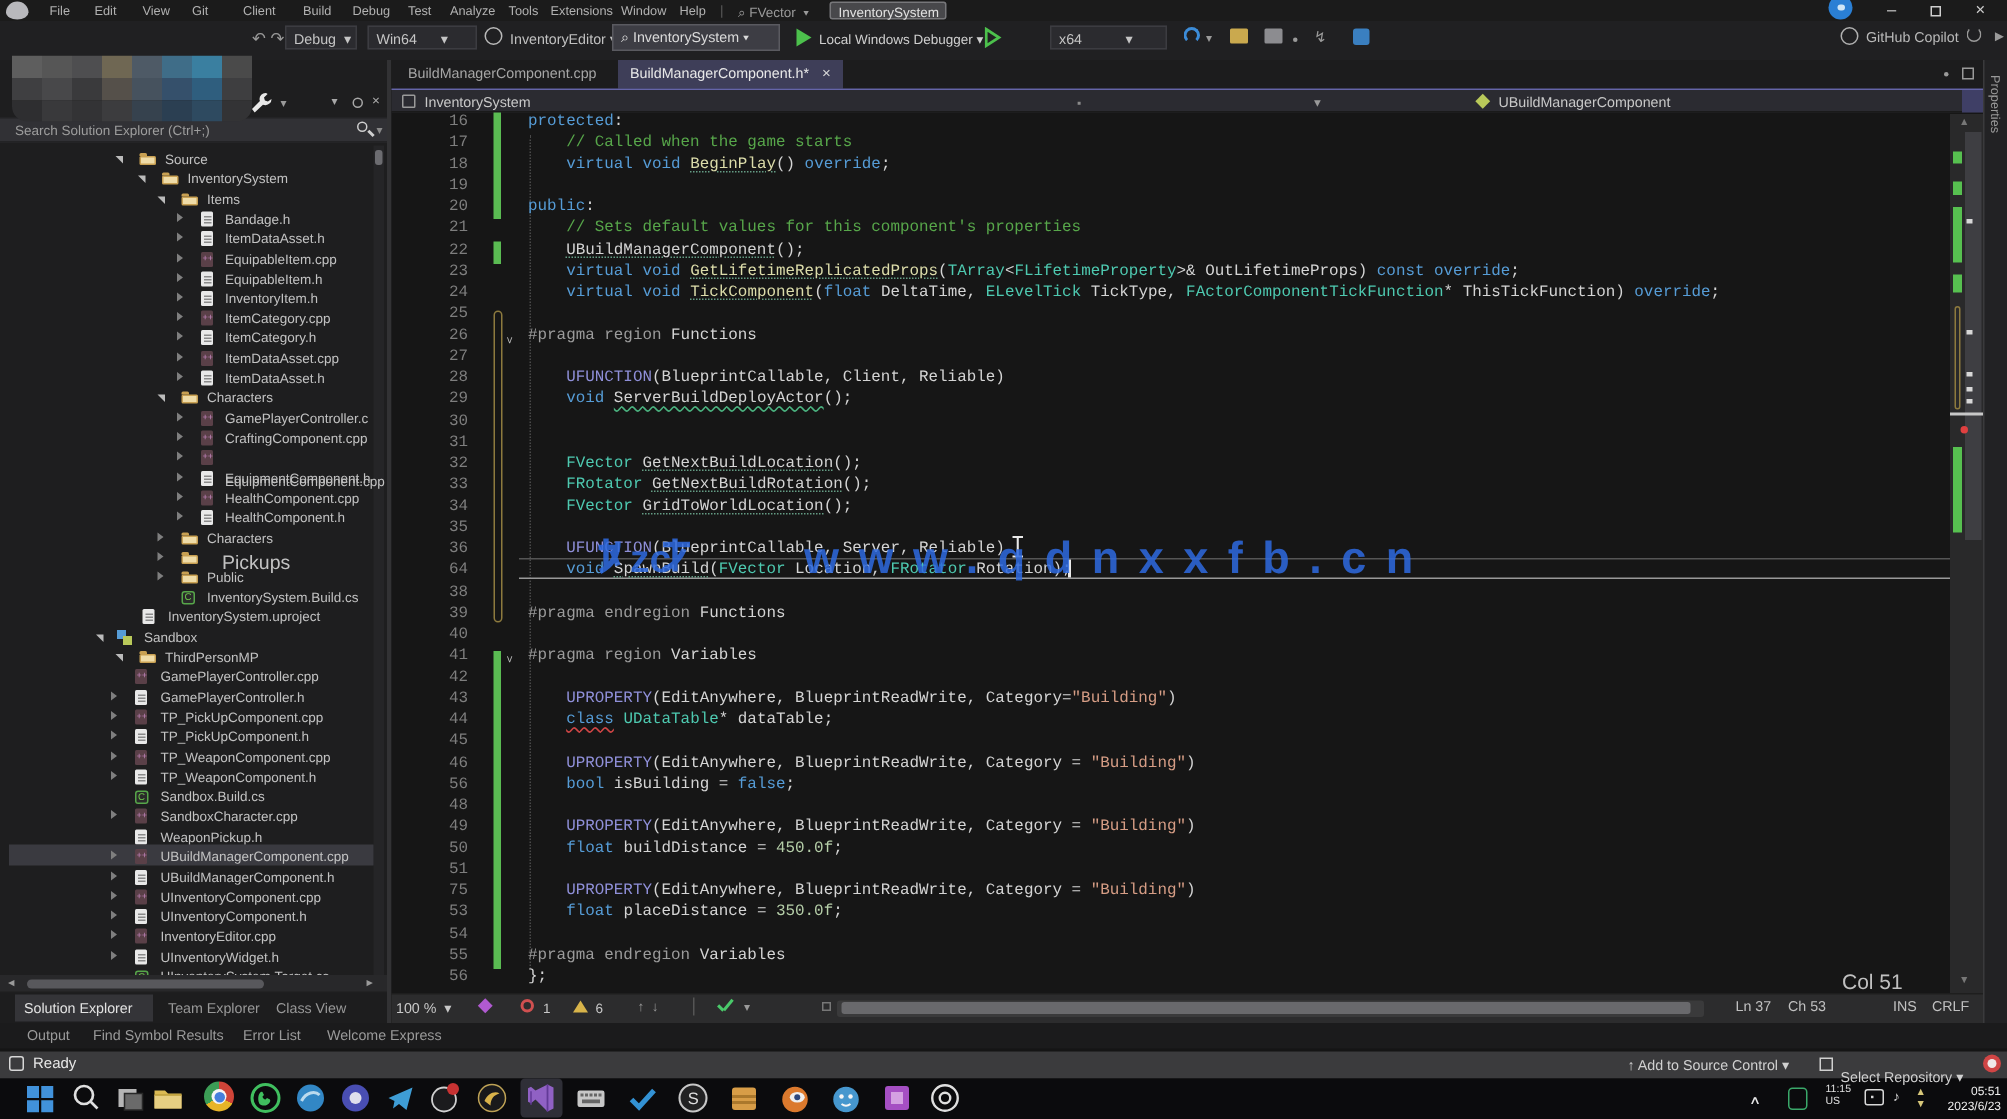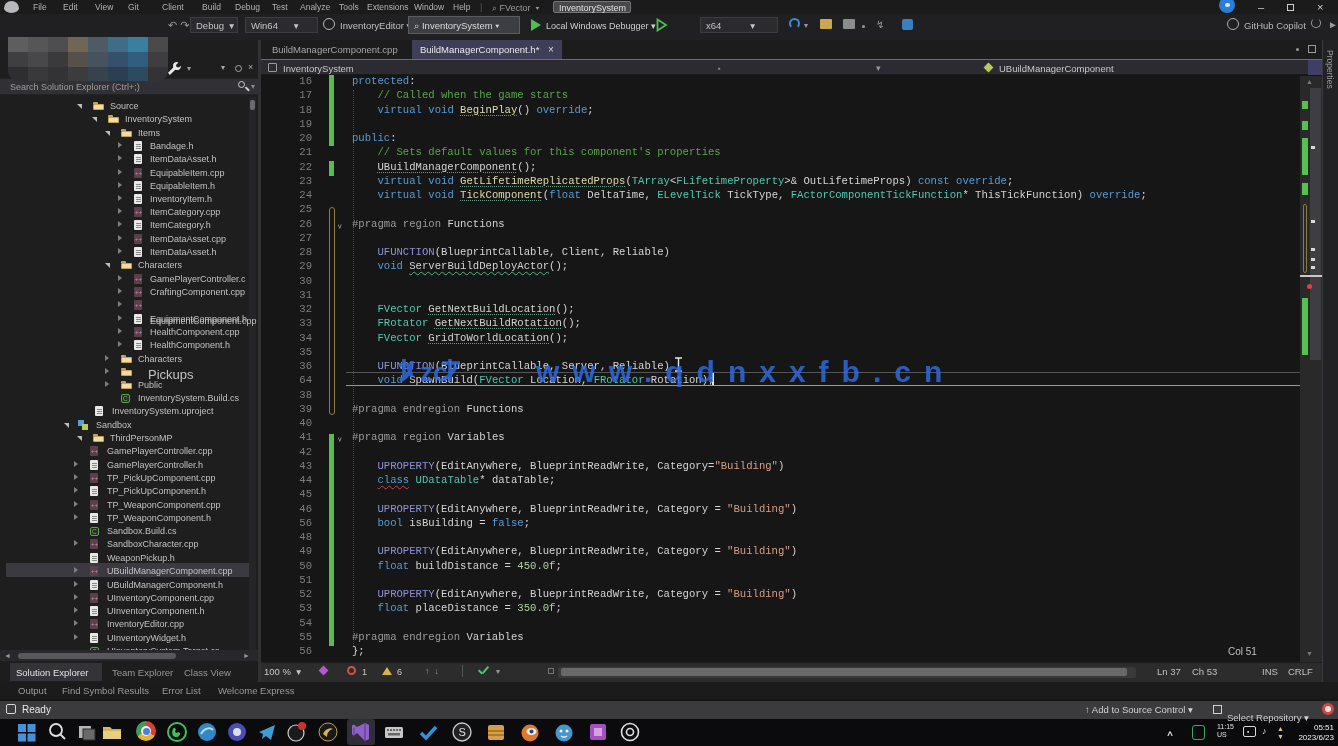--- a/index.html
+++ b/index.html
@@ -373,21 +373,21 @@
       <div style="height:14.25px;line-height:14.25px">42</div>
       <div style="height:14.25px;line-height:14.25px">43</div>
       <div style="height:14.25px;line-height:14.25px">44</div>
       <div style="height:14.25px;line-height:14.25px">45</div>
       <div style="height:14.25px;line-height:14.25px">46</div>
       <div style="height:14.25px;line-height:14.25px">56</div>
       <div style="height:14.25px;line-height:14.25px">48</div>
       <div style="height:14.25px;line-height:14.25px">49</div>
       <div style="height:14.25px;line-height:14.25px">50</div>
       <div style="height:14.25px;line-height:14.25px">51</div>
-      <div style="height:14.25px;line-height:14.25px">52</div>
+      <div style="height:14.25px;line-height:14.25px">75</div>
       <div style="height:14.25px;line-height:14.25px">53</div>
       <div style="height:14.25px;line-height:14.25px">54</div>
       <div style="height:14.25px;line-height:14.25px">55</div>
       <div style="height:14.25px;line-height:14.25px">56</div>
     </div>
 <div class="ab" style="left:352px;top:74.0px;font-family:'Liberation Mono',monospace;font-size:10.6px;color:#d4d4d4;white-space:pre"><div style="height:14.25px;line-height:14.25px"><span class="k">protected</span><span class="w">:</span></div><div style="height:14.25px;line-height:14.25px">    <span class="c">// Called when the game starts</span></div><div style="height:14.25px;line-height:14.25px">    <span class="k">virtual</span> <span class="k">void</span> <span class="f u">BeginPlay</span><span class="w">() </span><span class="k">override</span><span class="w">;</span></div><div style="height:14.25px;line-height:14.25px"></div><div style="height:14.25px;line-height:14.25px"><span class="k">public</span><span class="w">:</span></div><div style="height:14.25px;line-height:14.25px">    <span class="c">// Sets default values for this component's properties</span></div><div style="height:14.25px;line-height:14.25px">    <span class="w u">UBuildManagerComponent</span><span class="w">();</span></div><div style="height:14.25px;line-height:14.25px">    <span class="k">virtual</span> <span class="k">void</span> <span class="f u">GetLifetimeReplicatedProps</span><span class="w">(</span><span class="t">TArray</span><span class="w">&lt;</span><span class="t">FLifetimeProperty</span><span class="w">&gt;&amp; OutLifetimeProps) </span><span class="k">const</span> <span class="k">override</span><span class="w">;</span></div><div style="height:14.25px;line-height:14.25px">    <span class="k">virtual</span> <span class="k">void</span> <span class="f u">TickComponent</span><span class="w">(</span><span class="k">float</span><span class="w"> DeltaTime, </span><span class="t">ELevelTick</span><span class="w"> TickType, </span><span class="t">FActorComponentTickFunction</span><span class="w">* ThisTickFunction) </span><span class="k">override</span><span class="w">;</span></div><div style="height:14.25px;line-height:14.25px"></div><div style="height:14.25px;line-height:14.25px"><span class="g">#pragma region</span> <span class="w">Functions</span></div><div style="height:14.25px;line-height:14.25px"></div><div style="height:14.25px;line-height:14.25px">    <span class="m">UFUNCTION</span><span class="w">(BlueprintCallable, Client, Reliable)</span></div><div style="height:14.25px;line-height:14.25px">    <span class="k">void</span> <span class="w gu">ServerBuildDeployActor</span><span class="w">();</span></div><div style="height:14.25px;line-height:14.25px"></div><div style="height:14.25px;line-height:14.25px"></div><div style="height:14.25px;line-height:14.25px">    <span class="t">FVector</span> <span class="w u">GetNextBuildLocation</span><span class="w">();</span></div><div style="height:14.25px;line-height:14.25px">    <span class="t">FRotator</span> <span class="w u">GetNextBuildRotation</span><span class="w">();</span></div><div style="height:14.25px;line-height:14.25px">    <span class="t">FVector</span> <span class="w u">GridToWorldLocation</span><span class="w">();</span></div><div style="height:14.25px;line-height:14.25px"></div><div style="height:14.25px;line-height:14.25px">    <span class="m">UFUNCTION</span><span class="w">(BlueprintCallable, Server, Reliable)</span></div><div style="height:14.25px;line-height:14.25px">    <span class="k">void</span> <span class="w u">SpawnBuild</span><span class="w">(</span><span class="t">FVector</span><span class="w"> Location, </span><span class="t">FRotator</span><span class="w"> Rotation);</span></div><div style="height:14.25px;line-height:14.25px"></div><div style="height:14.25px;line-height:14.25px"><span class="g">#pragma endregion</span> <span class="w">Functions</span></div><div style="height:14.25px;line-height:14.25px"></div><div style="height:14.25px;line-height:14.25px"><span class="g">#pragma region</span> <span class="w">Variables</span></div><div style="height:14.25px;line-height:14.25px"></div><div style="height:14.25px;line-height:14.25px">    <span class="m">UPROPERTY</span><span class="w">(EditAnywhere, BlueprintReadWrite, Category=</span><span class="s">"Building"</span><span class="w">)</span></div><div style="height:14.25px;line-height:14.25px">    <span class="k ru">class</span> <span class="t">UDataTable</span><span class="w">* dataTable;</span></div><div style="height:14.25px;line-height:14.25px"></div><div style="height:14.25px;line-height:14.25px">    <span class="m">UPROPERTY</span><span class="w">(EditAnywhere, BlueprintReadWrite, Category = </span><span class="s">"Building"</span><span class="w">)</span></div><div style="height:14.25px;line-height:14.25px">    <span class="k">bool</span><span class="w"> isBuilding = </span><span class="k">false</span><span class="w">;</span></div><div style="height:14.25px;line-height:14.25px"></div><div style="height:14.25px;line-height:14.25px">    <span class="m">UPROPERTY</span><span class="w">(EditAnywhere, BlueprintReadWrite, Category = </span><span class="s">"Building"</span><span class="w">)</span></div><div style="height:14.25px;line-height:14.25px">    <span class="k">float</span><span class="w"> buildDistance = </span><span class="n">450.0f</span><span class="w">;</span></div><div style="height:14.25px;line-height:14.25px"></div><div style="height:14.25px;line-height:14.25px">    <span class="m">UPROPERTY</span><span class="w">(EditAnywhere, BlueprintReadWrite, Category = </span><span class="s">"Building"</span><span class="w">)</span></div><div style="height:14.25px;line-height:14.25px">    <span class="k">float</span><span class="w"> placeDistance = </span><span class="n">350.0f</span><span class="w">;</span></div><div style="height:14.25px;line-height:14.25px"></div><div style="height:14.25px;line-height:14.25px"><span class="g">#pragma endregion</span> <span class="w">Variables</span></div><div style="height:14.25px;line-height:14.25px"><span class="w">};</span></div></div>
 <div class="ab" style="left:712px;top:373.2px;width:1.5px;height:12px;background:#e8e8e8"></div>
 <div class="ab" style="left:674px;top:357.0px;width:9px;height:15px"><svg width="9" height="15">
         <path d="M1 1h7M1 14h7M4.5 1v13" stroke="#e8e8e8" stroke-width="1.4" fill="none"></path>
       </svg></div>
@@ -411,21 +411,21 @@
 <div class="tx" style="left:425px;top:666px;font-size:9px;color:#9a9a9a">↑  ↓</div>
 <div class="ab" style="left:462px;top:665px;width:1px;height:12px;background:#555"></div>
 <div class="ab" style="left:478px;top:671px;width:5px;height:2px;background:#4ac96a;transform:rotate(45deg)"></div>
 <div class="ab" style="left:481px;top:669px;width:9px;height:2px;background:#4ac96a;transform:rotate(-50deg)"></div>
 <div class="tx" style="left:496px;top:667px;font-size:8px;color:#9a9a9a">▾</div>
 <div class="ab" style="left:548px;top:668px;width:6px;height:6px;border:1px solid #777"></div>
 <div class="ab" style="left:558px;top:666.5px;width:578px;height:11px;background:#3a3a3b;border-radius:2px"></div>
 <div class="ab" style="left:561px;top:668px;width:566px;height:8px;background:#69696c;border-radius:2px"></div>
 <div class="tx" style="left:1157px;top:666px;font-size:9.5px;color:#c0c0c0">Ln 37</div>
 <div class="tx" style="left:1192px;top:666px;font-size:9.5px;color:#c0c0c0">Ch 53</div>
-<div class="tx" style="left:1228px;top:646px;font-size:10px;color:#c0c0c0">Col 51</div>
+<div class="tx" style="left:1228px;top:646px;font-size:14px;color:#c0c0c0">Col 51</div>
 <div class="tx" style="left:1262px;top:666px;font-size:9.5px;color:#c0c0c0">INS</div>
 <div class="tx" style="left:1288px;top:666px;font-size:9.5px;color:#c0c0c0">CRLF</div>
 <div class="ab" style="left:8px;top:37px;width:160px;height:44px;border-radius:0 0 10px 10px;overflow:hidden">
 <div class="ab" style="left:0px;top:0px;width:20px;height:15px;background:#5e5e5e"></div>
 <div class="ab" style="left:20px;top:0px;width:20px;height:15px;background:#565656"></div>
 <div class="ab" style="left:40px;top:0px;width:20px;height:15px;background:#4e4e50"></div>
 <div class="ab" style="left:60px;top:0px;width:20px;height:15px;background:#6f6753"></div>
 <div class="ab" style="left:80px;top:0px;width:20px;height:15px;background:#4e5a66"></div>
 <div class="ab" style="left:100px;top:0px;width:20px;height:15px;background:#3f6d88"></div>
 <div class="ab" style="left:120px;top:0px;width:20px;height:15px;background:#3a7fa0"></div>

